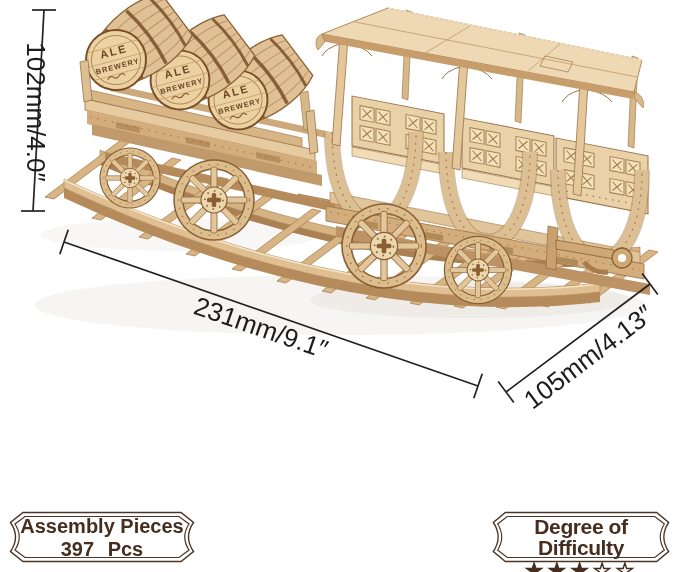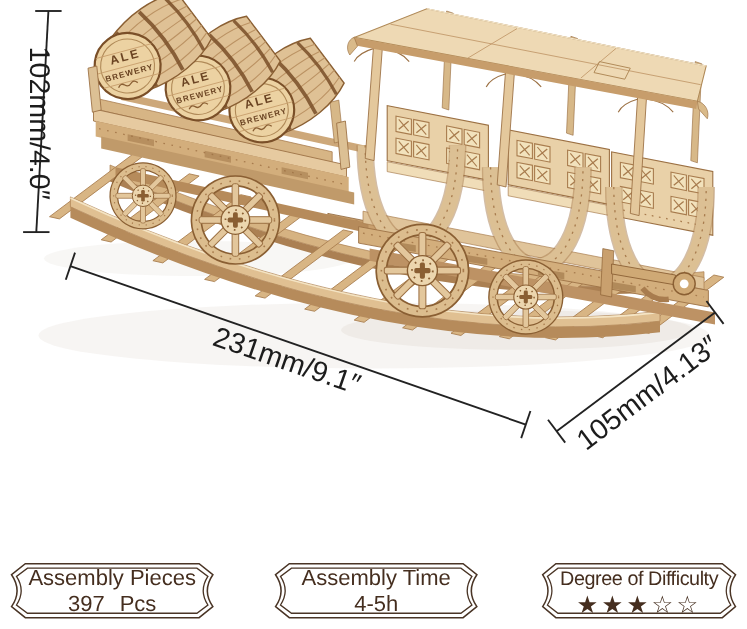--- a/index.html
+++ b/index.html
@@ -2,27 +2,27 @@
 <html><head>
 <meta charset="utf-8">
 <style>
   html,body{margin:0;padding:0;background:#ffffff;}
   body{width:679px;height:572px;overflow:hidden;}
   .stage{position:relative;width:679px;height:572px;background:#fff;font-family:"Liberation Sans",sans-serif;}
   .scene{position:absolute;left:0;top:0;}
   .dim-text{font-family:"Liberation Sans",sans-serif;font-size:26px;fill:#1c1c1c;}
   .barrel-txt{font-family:"Liberation Sans",sans-serif;fill:#6b4423;}
   .badges{position:absolute;left:0;top:509px;width:679px;height:60px;}
-  .badge{position:absolute;top:0;height:56px;text-align:center;color:#452e1f;font-weight:400;}
+  .badge{position:absolute;top:0;height:56px;text-align:center;color:#452e1f;font-weight:700;}
   .b1{left:7px;width:190px;}
   .b2{left:247px;width:190px;}
   .b3{left:490px;width:182px;}
   .frame{position:absolute;left:0;top:0;width:100%;height:100%;}
   .t{position:relative;margin-top:7px;font-size:20px;line-height:21px;}
-  .b3 .t{font-size:18px;letter-spacing:-0.4px;}
+  .b3 .t{font-size:21px;letter-spacing:-0.4px;}
   .v{position:relative;font-size:20px;line-height:25px;word-spacing:8px;}
   .stars{position:relative;font-size:22px;line-height:25px;letter-spacing:3px;color:#452e1f;}
 </style>
 </head>
 <body>
 
 <div class="stage">
 
   <svg class="scene" width="679" height="480" viewBox="0 0 679 480">
 
@@ -283,28 +283,20 @@
 
     <div class="badge b1">
       <svg class="frame" viewBox="0 0 190 56" preserveAspectRatio="none">
         <path d="M16,3.5 L174,3.5 L186.5,13.5 Q176.5,28 186.5,42.5 L174,52.5 L16,52.5 L3.5,42.5 Q13.5,28 3.5,13.5 Z" fill="none" stroke="#4a3526" stroke-width="1.4"></path>
         <path d="M18,7.5 L172,7.5 L182,15 Q173.5,28 182,41 L172,48.5 L18,48.5 L8,41 Q16.5,28 8,15 Z" fill="none" stroke="#4a3526" stroke-width="1.2"></path>
       </svg>
       <div class="t">Assembly Pieces</div>
       <div class="v">397 Pcs</div>
     </div>
 
-    <div class="badge b2">
-      <svg class="frame" viewBox="0 0 190 56" preserveAspectRatio="none">
-        <path d="M16,3.5 L174,3.5 L186.5,13.5 Q176.5,28 186.5,42.5 L174,52.5 L16,52.5 L3.5,42.5 Q13.5,28 3.5,13.5 Z" fill="none" stroke="#4a3526" stroke-width="1.4"></path>
-        <path d="M18,7.5 L172,7.5 L182,15 Q173.5,28 182,41 L172,48.5 L18,48.5 L8,41 Q16.5,28 8,15 Z" fill="none" stroke="#4a3526" stroke-width="1.2"></path>
-      </svg>
-      <div class="t">Assembly Time</div>
-      <div class="v">4-5h</div>
-    </div>
 
     <div class="badge b3">
       <svg class="frame" viewBox="0 0 190 56" preserveAspectRatio="none">
         <path d="M16,3.5 L174,3.5 L186.5,13.5 Q176.5,28 186.5,42.5 L174,52.5 L16,52.5 L3.5,42.5 Q13.5,28 3.5,13.5 Z" fill="none" stroke="#4a3526" stroke-width="1.4"></path>
         <path d="M18,7.5 L172,7.5 L182,15 Q173.5,28 182,41 L172,48.5 L18,48.5 L8,41 Q16.5,28 8,15 Z" fill="none" stroke="#4a3526" stroke-width="1.2"></path>
       </svg>
       <div class="t">Degree of Difficulty</div>
       <div class="stars"><span>★★★</span><span>☆☆</span></div>
     </div>
 

